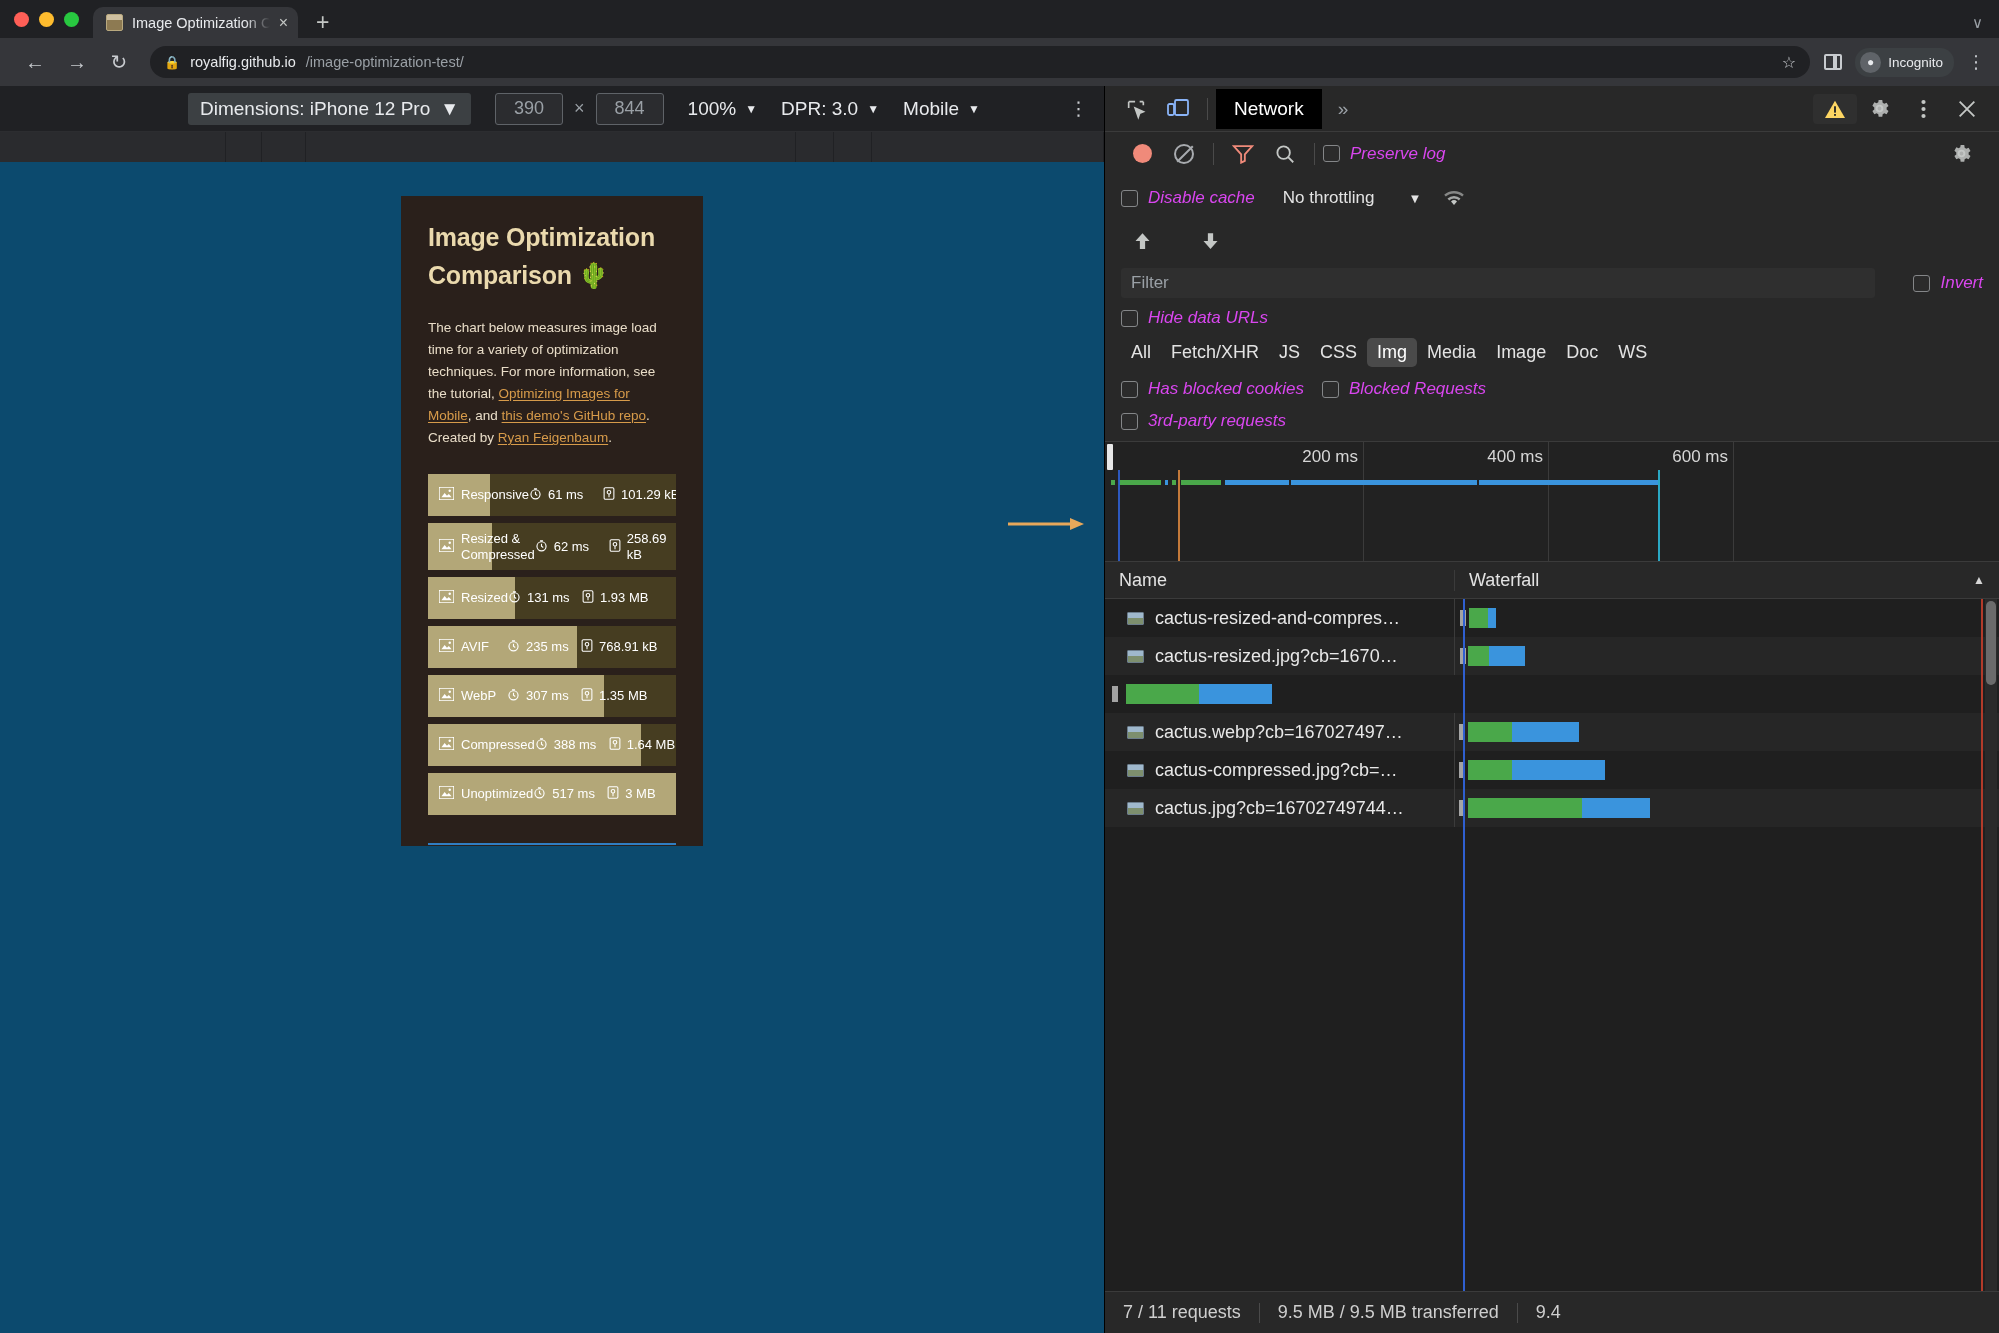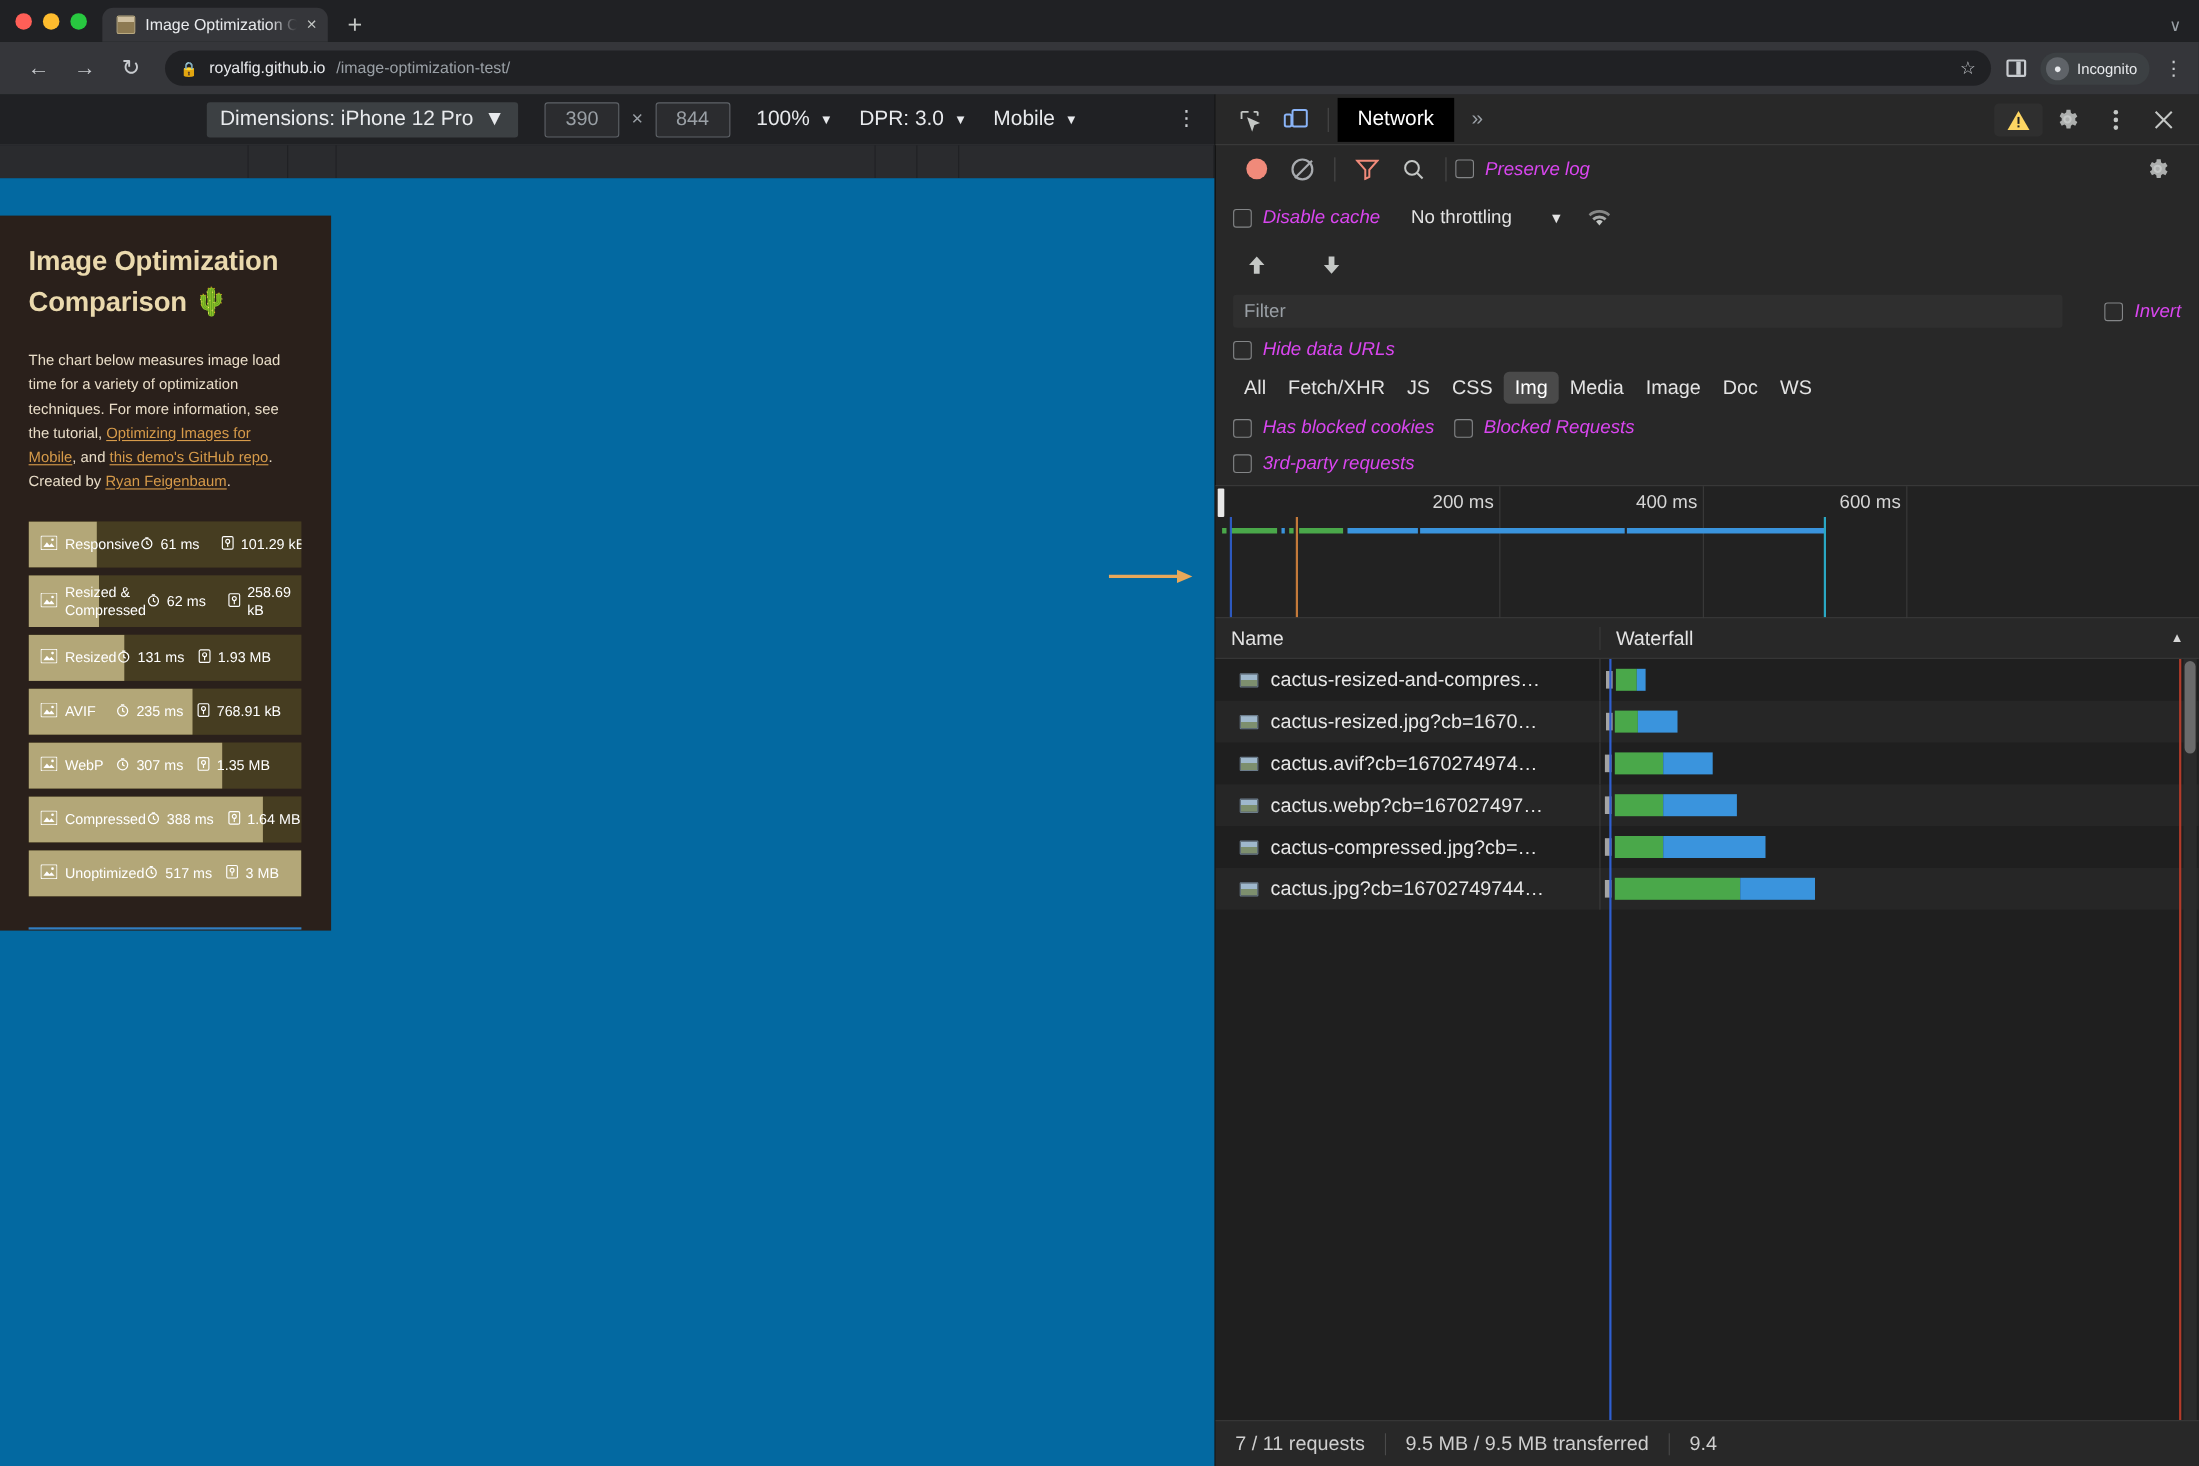--- a/index.html
+++ b/index.html
@@ -94,21 +94,21 @@
     display: flex; align-items: center; justify-content: center;
   }
   .dim-x { color: #9aa0a6; font-size: 18px; margin: 0 11px; }
   .tb-item { display: flex; align-items: center; gap: 9px; color: #e8eaed; font-size: 19px; }
   .tb-sep { width: 24px; }
   .tb-kebab { margin-left: auto; color: #c8cbcf; font-size: 19px; line-height: .6; }
 
   .ruler { height: 30px; background: #2a2b2e; display: flex; align-items: stretch; }
   .ruler .seg { border-right: 1px solid #202124; }
 
-  .canvas { flex: 1; background: #0369a1; position: relative; overflow: hidden; display: flex; justify-content: flex-start; }
+  .canvas { flex: 1; background: #0c4a6e; position: relative; overflow: hidden; display: flex; justify-content: center; }
 
   
   .page-card {
     width: 300px; margin-top: 35px; background: #2a201b;
     box-shadow: 0 0 0 1px #2a201b; position: relative;
     padding: 22px 0 0 0; height: 648px; overflow: hidden;
   }
   .card-inner { padding: 0 26px; }
   .page-title {
     color: #ead9ad; font-size: 25px; font-weight: bold; line-height: 1.5;
@@ -736,24 +736,20 @@
             <span class="req-thumb"></span>
             <span class="req-text">cactus-resized.jpg?cb=1670…</span>
           </div>
           <div class="req-wf">
             <div class="wf-conn" style="left:1%"></div>
             <div class="wf-green" style="left:2.3%;width:4%"></div>
             <div class="wf-blue" style="left:6.3%;width:6.6%"></div>
           </div>
         </div>
         <div class="req-row">
-          <div class="req-name">
-            <span class="req-thumb"></span>
-            <span class="req-text">cactus.avif?cb=1670274974…</span>
-          </div>
           <div class="req-wf">
             <div class="wf-conn" style="left:0.8%"></div>
             <div class="wf-green" style="left:2.3%;width:8.2%"></div>
             <div class="wf-blue" style="left:10.5%;width:8.2%"></div>
           </div>
         </div>
         <div class="req-row">
           <div class="req-name">
             <span class="req-thumb"></span>
             <span class="req-text">cactus.webp?cb=167027497…</span>

